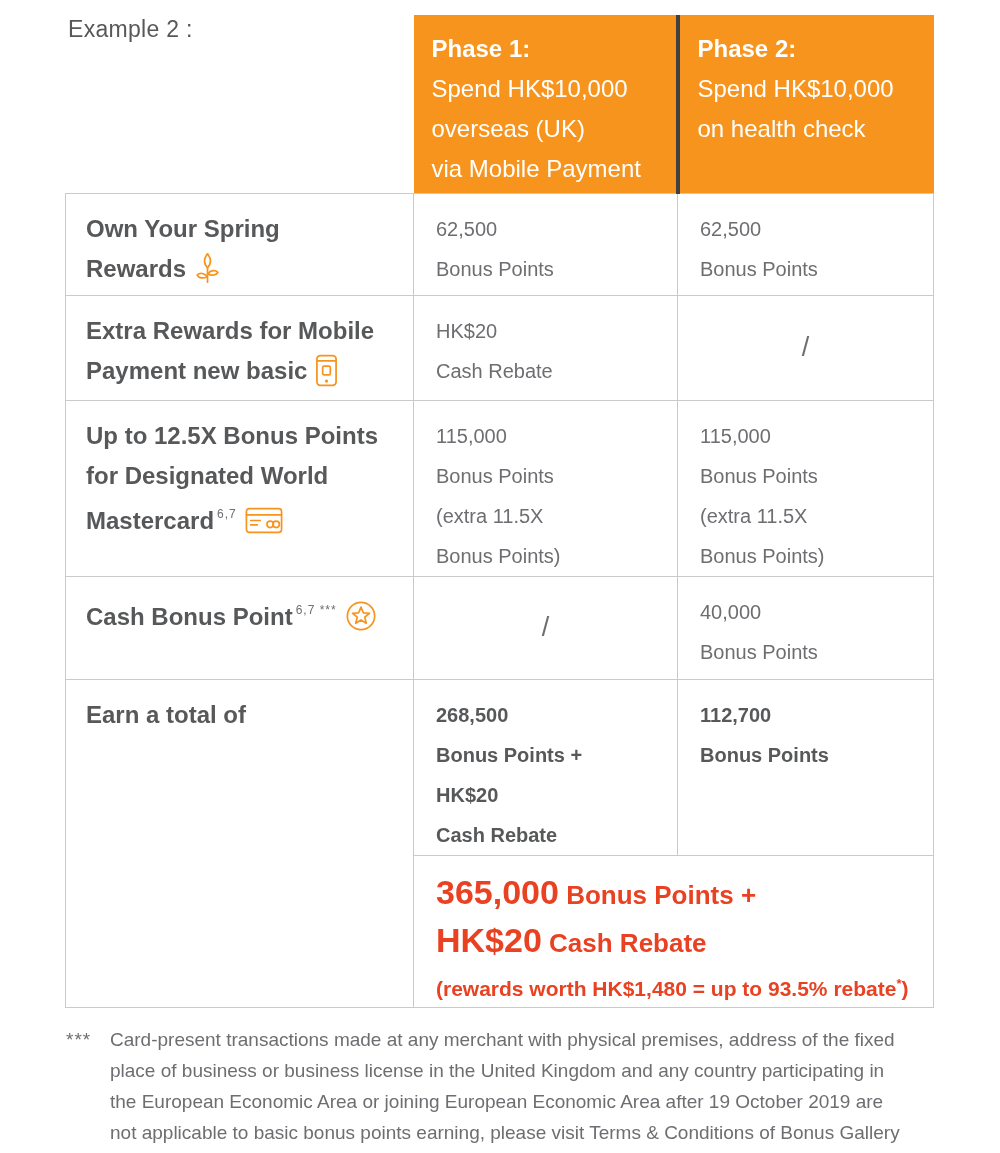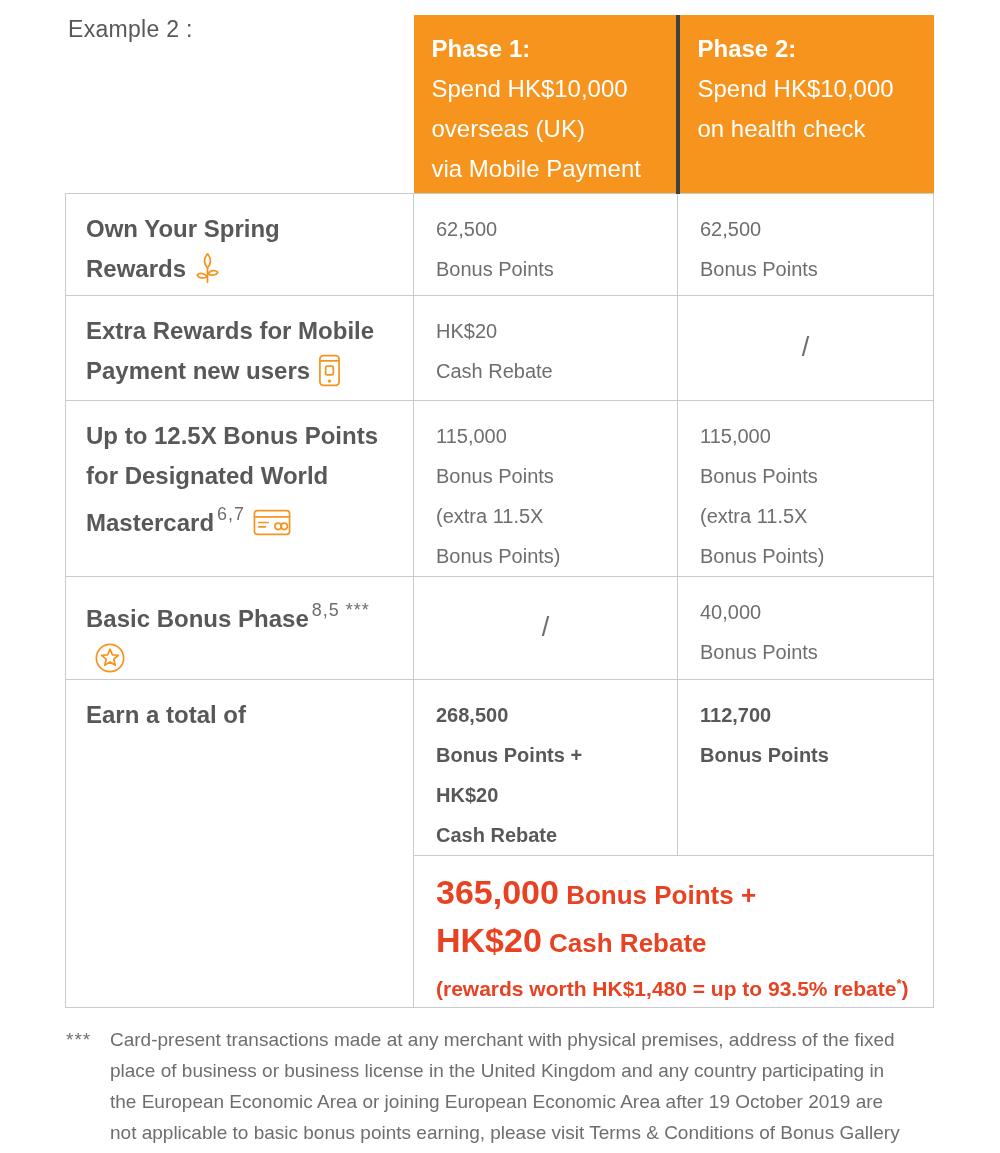--- a/index.html
+++ b/index.html
@@ -40,21 +40,21 @@
     vertical-align:top;padding:15px 8px 0 22px;
     font-size:20px;line-height:40px;color:var(--value);
   }
   .lbl,.val{white-space:pre-line;margin-top:24px;}
   td.slash{
     text-align:center;vertical-align:middle;padding:0;
     font-size:27px;color:var(--value);
   }
   td.total-val{color:var(--label);font-weight:bold;}
   sup.fn{
-    font-size:18px;font-weight:normal;color:var(--value);
+    font-size:12px;font-weight:normal;color:var(--value);
     position:relative;top:-2px;margin-left:3px;letter-spacing:1px;
   }
   tr.r1{height:102px}tr.r2{height:105px}tr.r3{height:172px}
   tr.r4{height:103px}tr.r5{height:173px}tr.r6{height:132px}
   
   td.grand{
     vertical-align:top;padding:14px 8px 0 22px;color:var(--red);font-weight:bold;
   }
   .t-line1,.t-line2{line-height:45px;font-size:26px;}
   .t-big{font-size:34px;}
@@ -111,21 +111,21 @@
       </th>
       <td class="val-cell"><span class="val">62,500
 Bonus Points</span></td>
       <td class="val-cell"><span class="val">62,500
 Bonus Points</span></td>
     </tr>
 
     <tr class="r2">
       <th class="lbl-cell">
         <span class="lbl">Extra Rewards for Mobile
-Payment new users</span><svg class="ic" width="23" height="33" viewBox="0 0 24 34">
+Payment new basic</span><svg class="ic" width="23" height="33" viewBox="0 0 24 34">
           <rect x="2" y="1.5" width="20" height="31" rx="3.5"></rect>
           <line x1="2" y1="7" x2="22" y2="7"></line>
           <rect x="8" y="12.5" width="8" height="9" rx="1.5"></rect>
           <circle class="fill" cx="12" cy="28" r="1.7"></circle>
         </svg>
       </th>
       <td class="val-cell"><span class="val">HK$20
 Cash Rebate</span></td>
       <td class="slash">/</td>
     </tr>
@@ -148,21 +148,21 @@
 (extra 11.5X
 Bonus Points)</span></td>
       <td class="val-cell"><span class="val">115,000
 Bonus Points
 (extra 11.5X
 Bonus Points)</span></td>
     </tr>
 
     <tr class="r4">
       <th class="lbl-cell">
-        <span class="lbl">Basic Bonus Phase</span><sup class="fn">8,5 ***</sup><svg class="ic" width="32" height="32" viewBox="0 0 34 34">
+        <span class="lbl">Cash Bonus Point</span><sup class="fn">6,7 ***</sup><svg class="ic" width="32" height="32" viewBox="0 0 34 34">
           <circle cx="17" cy="17" r="14.5"></circle>
           <path d="M17 7.5 L19.5 13.6 L26 14.1 L21 18.3 L22.6 24.7 L17 21.2 L11.4 24.7 L13 18.3 L8 14.1 L14.5 13.6 Z"></path>
         </svg>
       </th>
       <td class="slash">/</td>
       <td class="val-cell"><span class="val">40,000
 Bonus Points</span></td>
     </tr>
 
     <tr class="r5">

